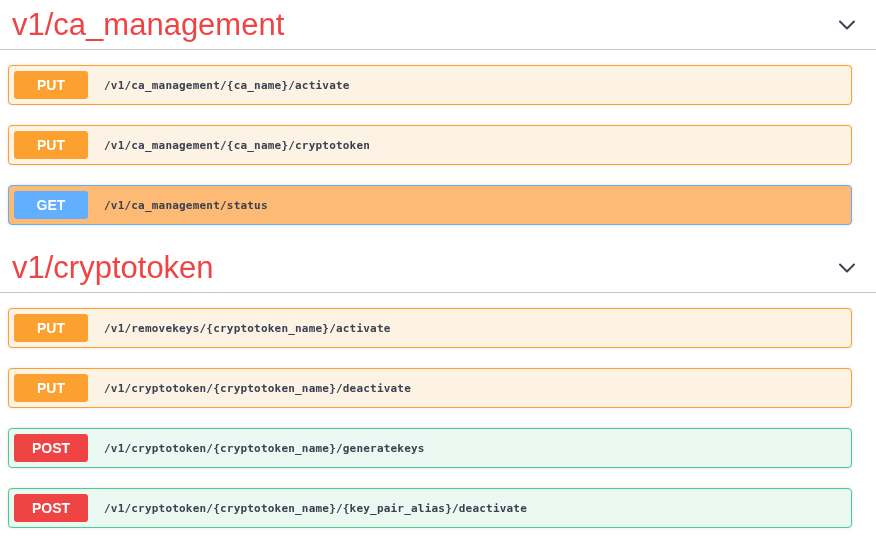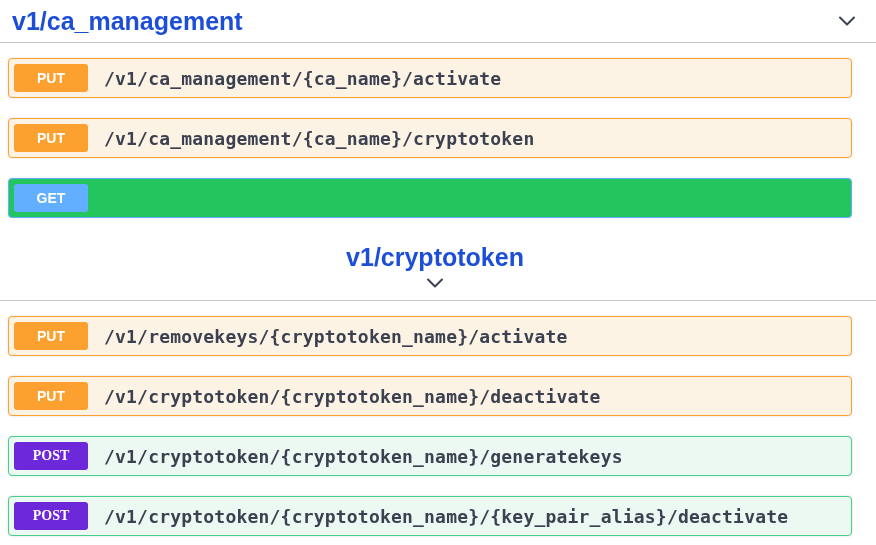--- a/index.html
+++ b/index.html
@@ -19,65 +19,65 @@
   
   .tag-header {
     display: flex;
     align-items: center;
     justify-content: space-between;
     padding: 4px 18px 6px 12px;
     border-bottom: 1px solid rgba(59,65,81,.3);
     cursor: pointer;
     margin-bottom: 15px;
   }
-  .section + .section .tag-header { margin-top: 16px; flex-direction: column; }
+  .section + .section .tag-header { margin-top: 16px; }
   .tag-title {
-    font-size: 25px;
-    font-weight: 700;
-    color: #1d4ed8;
+    font-size: 31px;
+    font-weight: 400;
+    color: #ef4444;
     margin: 0;
     line-height: 1.2;
   }
   .chevron { width: 22px; height: 22px; display: inline-block; }
   .chevron svg { display: block; }
 
   
   .opblock {
     display: flex;
     align-items: center;
     margin: 0 24px 20px 8px;
     padding: 5px;
     border-radius: 4px;
     border: 1px solid;
     box-shadow: 0 0 3px rgba(0,0,0,.12);
     cursor: pointer;
   }
   .opblock.put  { border-color: #fca130; background: #fdf3e4; }
   .opblock.post { border-color: #49cc90; background: #ecf9f2; }
-  .opblock.get  { border-color: #61affe; background: #22c55e; }
+  .opblock.get  { border-color: #61affe; background: #fdba74; }
 
   .method-badge {
     min-width: 74px;
     text-align: center;
     padding: 6px 0;
     border-radius: 3px;
     color: #ffffff;
     font-size: 14px;
     font-weight: 700;
     font-family: "Liberation Sans", sans-serif;
     flex: 0 0 auto;
   }
   .opblock.put  .method-badge { background: #fca130; }
-  .opblock.post .method-badge { background: #6d28d9; font-family: Liberation Serif, serif; }
+  .opblock.post .method-badge { background: #ef4444; }
   .opblock.get  .method-badge { background: #61affe; }
 
   .op-path {
     margin-left: 16px;
     font-family: "DejaVu Sans Mono", "Liberation Mono", monospace;
-    font-size: 18px;
+    font-size: 11px;
     font-weight: 700;
     color: #3b4151;
     letter-spacing: 0.2px;
     white-space: nowrap;
   }
 </style>
 </head>
 <body>
 
 <div class="api-doc">
@@ -97,20 +97,21 @@
       <span class="op-path">/v1/ca_management/{ca_name}/activate</span>
     </div>
 
     <div class="opblock put">
       <span class="method-badge">PUT</span>
       <span class="op-path">/v1/ca_management/{ca_name}/cryptotoken</span>
     </div>
 
     <div class="opblock get">
       <span class="method-badge">GET</span>
+      <span class="op-path">/v1/ca_management/status</span>
     </div>
   </section>
 
   <section class="section">
     <header class="tag-header">
       <h3 class="tag-title">v1/cryptotoken</h3>
       <span class="chevron">
         <svg width="22" height="22" viewBox="0 0 22 22">
           <path d="M4 7.5 L11 14.5 L18 7.5" fill="none" stroke="#3b4151" stroke-width="2" stroke-linecap="round" stroke-linejoin="round"></path>
         </svg>

